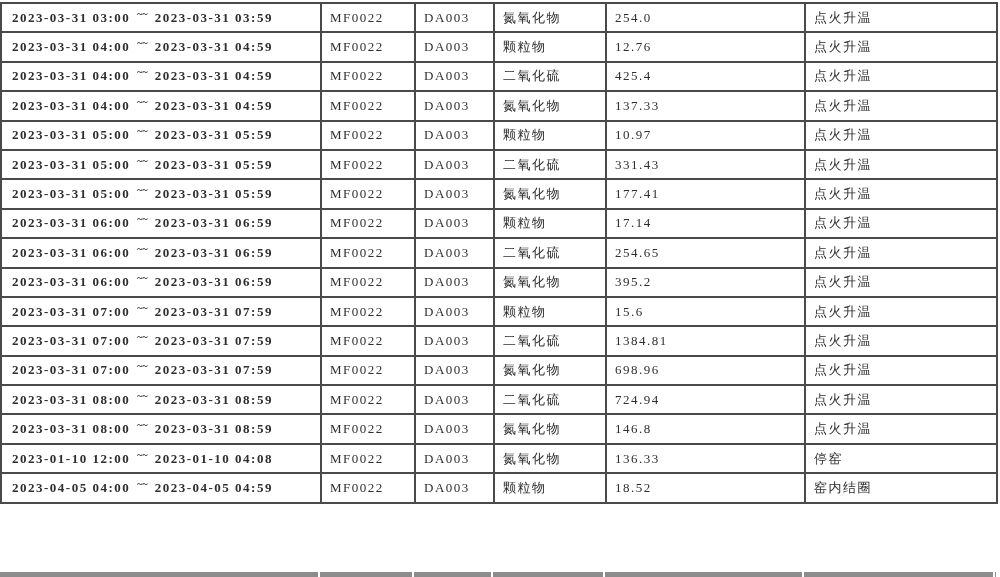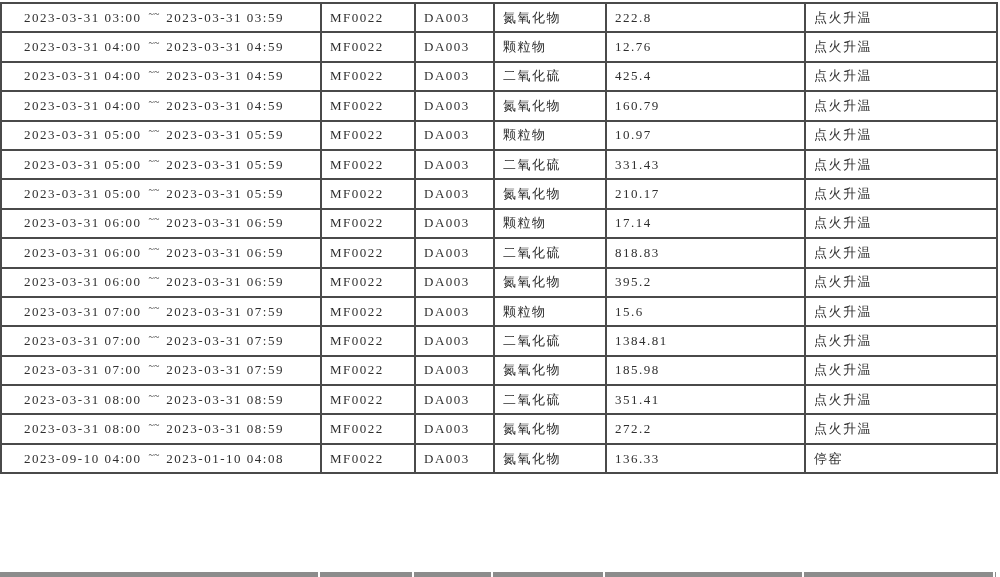--- a/index.html
+++ b/index.html
@@ -32,21 +32,21 @@
     border:2px solid var(--border-color);
     height:29.4px;
     padding:0 8px;
     font-size:13px;
     letter-spacing:1.5px;
     color:var(--text-color);
     vertical-align:middle;
     white-space:nowrap;
     overflow:hidden;
   }
-  table.data-table td.c-time{padding-left:22px;}
+  table.data-table td.c-time{padding-left:10px;font-weight:bold;}
   .tilde{
     display:inline-block;
     position:relative;
     top:-5px;
     font-size:10px;
     letter-spacing:0;
     margin:0 7px;
     color:var(--text-color);
   }
   
@@ -86,21 +86,21 @@
       <col style="width:199px">
       <col style="width:192px">
     </colgroup>
     <tbody>
 
     <tr>
       <td class="c-time"><span>2023-03-31 03:00</span><span class="tilde">~~</span><span>2023-03-31 03:59</span></td>
       <td>MF0022</td>
       <td>DA003</td>
       <td>氮氧化物</td>
-      <td>222.8</td>
+      <td>254.0</td>
       <td>点火升温</td>
     </tr>
 
     <tr>
       <td class="c-time"><span>2023-03-31 04:00</span><span class="tilde">~~</span><span>2023-03-31 04:59</span></td>
       <td>MF0022</td>
       <td>DA003</td>
       <td>颗粒物</td>
       <td>12.76</td>
       <td>点火升温</td>
@@ -113,21 +113,21 @@
       <td>二氧化硫</td>
       <td>425.4</td>
       <td>点火升温</td>
     </tr>
 
     <tr>
       <td class="c-time"><span>2023-03-31 04:00</span><span class="tilde">~~</span><span>2023-03-31 04:59</span></td>
       <td>MF0022</td>
       <td>DA003</td>
       <td>氮氧化物</td>
-      <td>160.79</td>
+      <td>137.33</td>
       <td>点火升温</td>
     </tr>
 
     <tr>
       <td class="c-time"><span>2023-03-31 05:00</span><span class="tilde">~~</span><span>2023-03-31 05:59</span></td>
       <td>MF0022</td>
       <td>DA003</td>
       <td>颗粒物</td>
       <td>10.97</td>
       <td>点火升温</td>
@@ -140,39 +140,39 @@
       <td>二氧化硫</td>
       <td>331.43</td>
       <td>点火升温</td>
     </tr>
 
     <tr>
       <td class="c-time"><span>2023-03-31 05:00</span><span class="tilde">~~</span><span>2023-03-31 05:59</span></td>
       <td>MF0022</td>
       <td>DA003</td>
       <td>氮氧化物</td>
-      <td>210.17</td>
+      <td>177.41</td>
       <td>点火升温</td>
     </tr>
 
     <tr>
       <td class="c-time"><span>2023-03-31 06:00</span><span class="tilde">~~</span><span>2023-03-31 06:59</span></td>
       <td>MF0022</td>
       <td>DA003</td>
       <td>颗粒物</td>
       <td>17.14</td>
       <td>点火升温</td>
     </tr>
 
     <tr>
       <td class="c-time"><span>2023-03-31 06:00</span><span class="tilde">~~</span><span>2023-03-31 06:59</span></td>
       <td>MF0022</td>
       <td>DA003</td>
       <td>二氧化硫</td>
-      <td>818.83</td>
+      <td>254.65</td>
       <td>点火升温</td>
     </tr>
 
     <tr>
       <td class="c-time"><span>2023-03-31 06:00</span><span class="tilde">~~</span><span>2023-03-31 06:59</span></td>
       <td>MF0022</td>
       <td>DA003</td>
       <td>氮氧化物</td>
       <td>395.2</td>
       <td>点火升温</td>
@@ -194,51 +194,59 @@
       <td>二氧化硫</td>
       <td>1384.81</td>
       <td>点火升温</td>
     </tr>
 
     <tr>
       <td class="c-time"><span>2023-03-31 07:00</span><span class="tilde">~~</span><span>2023-03-31 07:59</span></td>
       <td>MF0022</td>
       <td>DA003</td>
       <td>氮氧化物</td>
-      <td>185.98</td>
+      <td>698.96</td>
       <td>点火升温</td>
     </tr>
 
     <tr>
       <td class="c-time"><span>2023-03-31 08:00</span><span class="tilde">~~</span><span>2023-03-31 08:59</span></td>
       <td>MF0022</td>
       <td>DA003</td>
       <td>二氧化硫</td>
-      <td>351.41</td>
+      <td>724.94</td>
       <td>点火升温</td>
     </tr>
 
     <tr>
       <td class="c-time"><span>2023-03-31 08:00</span><span class="tilde">~~</span><span>2023-03-31 08:59</span></td>
       <td>MF0022</td>
       <td>DA003</td>
       <td>氮氧化物</td>
-      <td>272.2</td>
-      <td>点火升温</td>
-    </tr>
-
-    <tr>
-      <td class="c-time"><span>2023-09-10 04:00</span><span class="tilde">~~</span><span>2023-01-10 04:08</span></td>
+      <td>146.8</td>
+      <td>点火升温</td>
+    </tr>
+
+    <tr>
+      <td class="c-time"><span>2023-01-10 12:00</span><span class="tilde">~~</span><span>2023-01-10 04:08</span></td>
       <td>MF0022</td>
       <td>DA003</td>
       <td>氮氧化物</td>
       <td>136.33</td>
       <td>停窑</td>
     </tr>
 
+    <tr>
+      <td class="c-time"><span>2023-04-05 04:00</span><span class="tilde">~~</span><span>2023-04-05 04:59</span></td>
+      <td>MF0022</td>
+      <td>DA003</td>
+      <td>颗粒物</td>
+      <td>18.52</td>
+      <td>窑内结圈</td>
+    </tr>
   </tbody>
   </table>
 
   <div class="partial-row">
     <span class="col-line l1"></span>
     <span class="col-line l2"></span>
     <span class="col-line l3"></span>
     <span class="col-line l4"></span>
     <span class="col-line l5"></span>
     <span class="col-line l6"></span>

